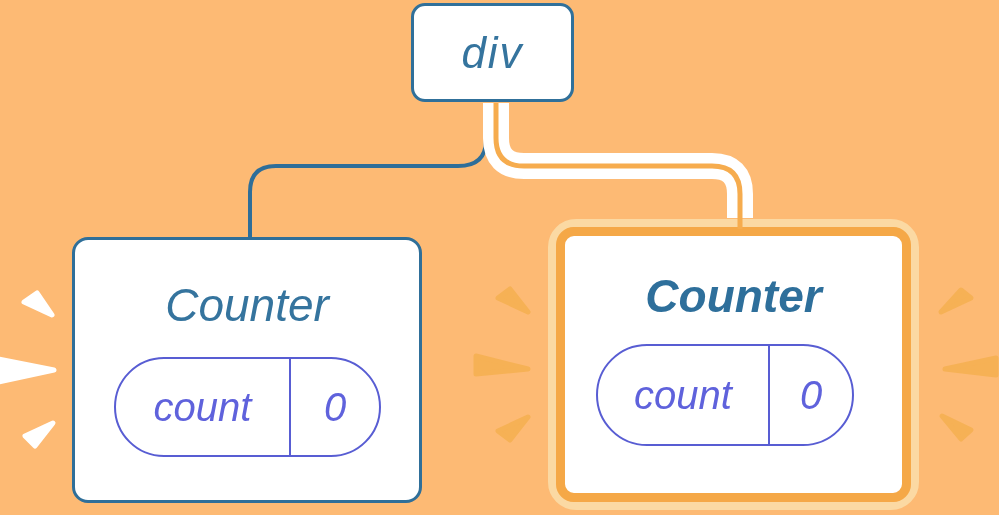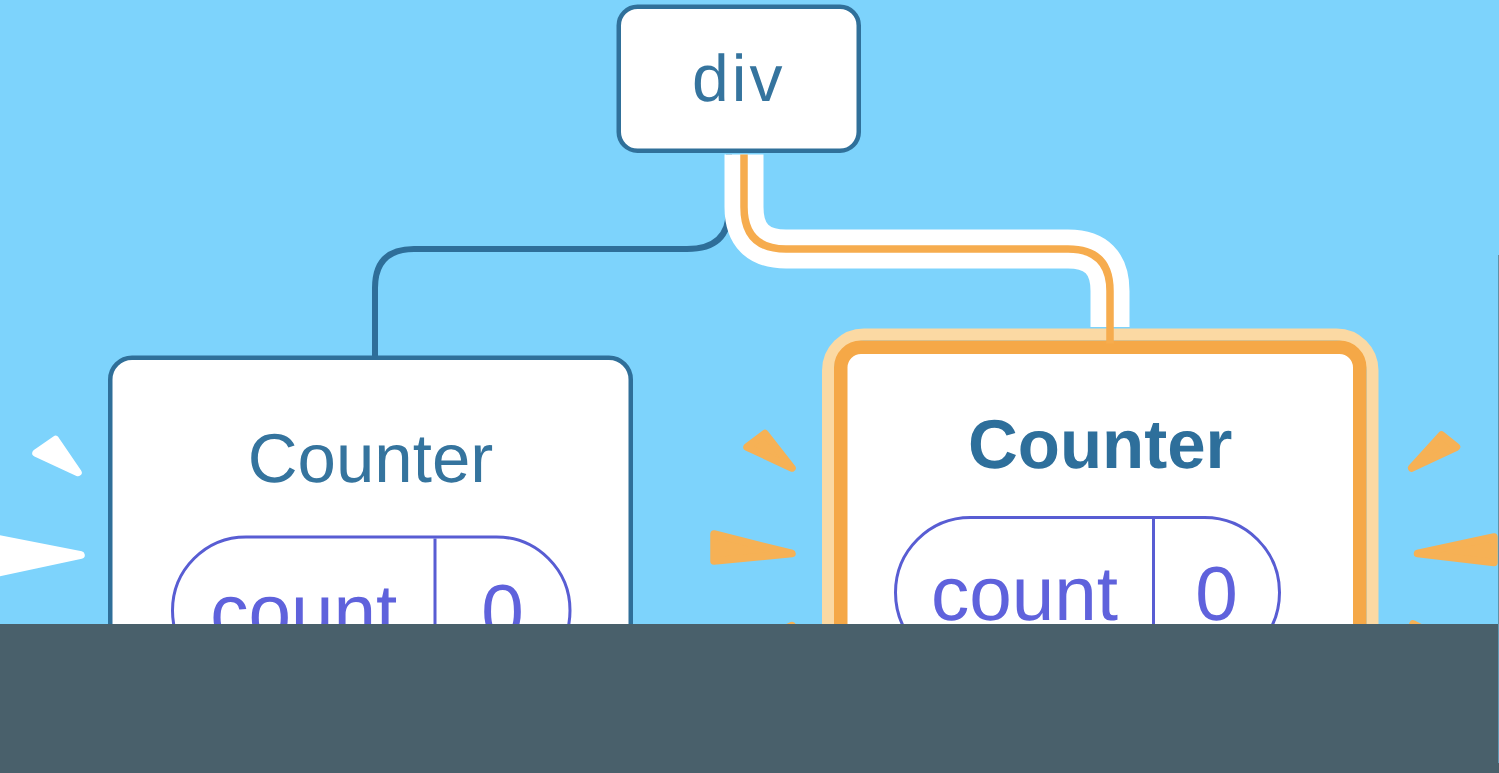--- a/index.html
+++ b/index.html
@@ -2,23 +2,24 @@
 <html><head>
 <meta charset="utf-8">
 <style>
   * { margin: 0; padding: 0; box-sizing: border-box; }
   html, body { background: #49606B; }
   body { font-family: "Liberation Sans", "DejaVu Sans", sans-serif; }
 
   .canvas {
     position: relative;
     width: 999px;
-    height: 416px;
-    background: #7dd3fc;
+    height: 515px;
+    background: #fdba74;
     overflow: hidden;
+    font-style: italic;
   }
 
   
   .node-div {
     position: absolute;
     left: 411px; top: 3px;
     width: 163px; height: 99px;
     background: #ffffff;
     border: 3px solid #30709A;
     border-radius: 14px;
@@ -85,21 +86,21 @@
     flex: none;
     display: flex; align-items: center; justify-content: center;
     border-right: 2px solid #585DD3;
   }
   .card-left .pill-key  { width: 175px; }
   .card-right-inner .pill-key { width: 172px; }
   .pill-value {
     flex: 1;
     display: flex; align-items: center; justify-content: center;
   }
-  .pill-text { font-size: 51px; color: #5F62DC; font-weight: 400; }
+  .pill-text { font-size: 40px; color: #5F62DC; font-weight: 400; }
 
   
   .overlay {
     position: absolute;
     left: 0; top: 0;
     width: 999px; height: 515px;
     z-index: 3;
     pointer-events: none;
   }
 </style>

